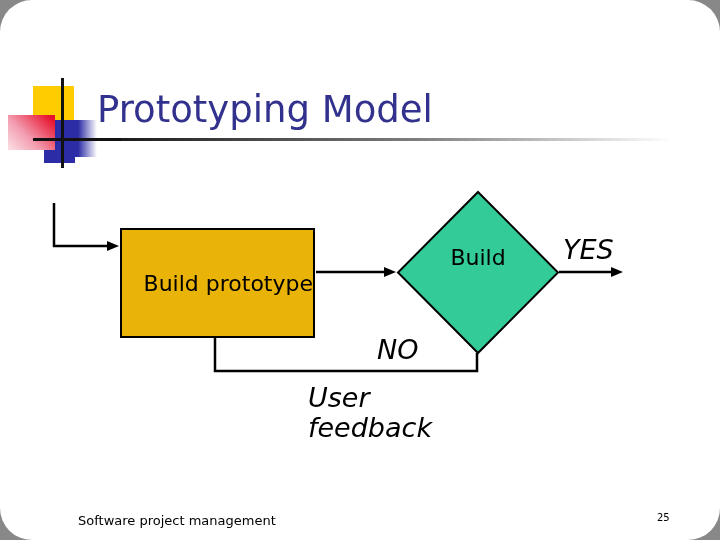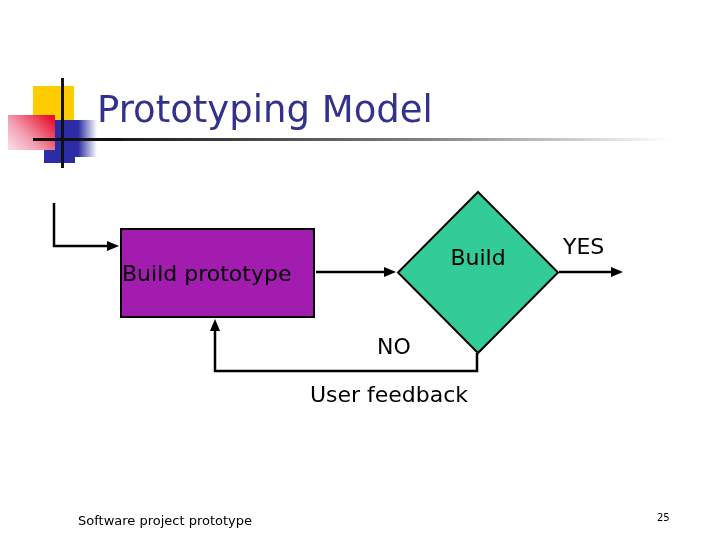--- a/index.html
+++ b/index.html
@@ -1,18 +1,18 @@
 <!DOCTYPE html>
 <html><head>
 <meta charset="utf-8">
 <style>
   html,body{margin:0;padding:0;background:#888;}
   .slide{
     position:relative;width:720px;height:540px;background:#ffffff;overflow:hidden;
-    font-family:"DejaVu Sans","Liberation Sans",sans-serif;color:#000;
+    font-family:"DejaVu Sans","Liberation Sans",sans-serif;color:#000;border-radius:32px;
   }
   
   .logo-piece{position:absolute;}
   .logo-yellow{left:33px;top:86px;width:41px;height:43px;background:#FFCC00;z-index:1;}
   .logo-red{left:8px;top:115px;width:47px;height:35px;
     background:linear-gradient(225deg,#E8112D 8%,#F29DB0 60%,#FBD9DF 95%);z-index:3;}
   .logo-blue{left:55px;top:120px;width:42px;height:37px;
     background:linear-gradient(to right,#2C2CA6 0%,#2C2CA6 55%,rgba(255,255,255,0) 100%);z-index:2;}
   .logo-blue2{left:44px;top:143px;width:31px;height:20px;background:#2C2CA6;z-index:2;}
   .logo-vline{left:61px;top:78px;width:3px;height:90px;background:#111;z-index:5;}
@@ -22,33 +22,33 @@
     position:absolute;left:97px;top:88px;margin:0;
     font-size:37px;font-weight:400;line-height:1.2;color:#32328E;letter-spacing:0px;z-index:4;
   }
   .rule{
     position:absolute;left:100px;top:138px;width:572px;height:3px;z-index:4;
     background:linear-gradient(to right,#141414 0%,#7d7d7d 55%,#ffffff 100%);
   }
   
   .connectors{position:absolute;left:0;top:0;z-index:6;}
   .build-box{
-    position:absolute;left:120px;top:228px;width:195px;height:90px;
-    background:#a21caf;border:2px solid #000;box-sizing:border-box;
-    display:flex;align-items:center;justify-content:flex-start;
+    position:absolute;left:120px;top:228px;width:195px;height:110px;
+    background:#eab308;border:2px solid #000;box-sizing:border-box;
+    display:flex;align-items:center;justify-content:flex-end;
     font-size:22px;z-index:7;
   }
   .decision-text{
     position:absolute;left:398px;top:245px;width:160px;
     text-align:center;font-size:22px;line-height:25px;z-index:8;
   }
-  .flow-label{position:absolute;font-size:22px;line-height:1.1;z-index:8;}
+  .flow-label{position:absolute;font-size:27px;line-height:1.1;z-index:8;font-style:italic;}
   .label-yes{left:563px;top:235px;}
   .label-no{left:377px;top:335px;}
-  .label-feedback{left:308px;top:383px;width:162px;text-align:center;}
+  .label-feedback{left:308px;top:383px;width:162px;text-align:left;}
   
   .footer-text{position:absolute;left:78px;top:513px;font-size:13px;z-index:4;}
   .page-number{position:absolute;left:657px;top:512px;font-size:10px;z-index:4;}
 </style>
 </head>
 <body>
 
 <div class="slide">
 
   <div>
@@ -86,16 +86,16 @@
   </div>
 
   <div class="decision-text">
     <div>Build</div>
   </div>
 
   <div class="flow-label label-yes">YES</div>
   <div class="flow-label label-no">NO</div>
   <div class="flow-label label-feedback">User feedback</div>
 
-  <div class="footer-text">Software project prototype</div>
+  <div class="footer-text">Software project management</div>
   <div class="page-number">25</div>
 
 </div>
 
 </body></html>

